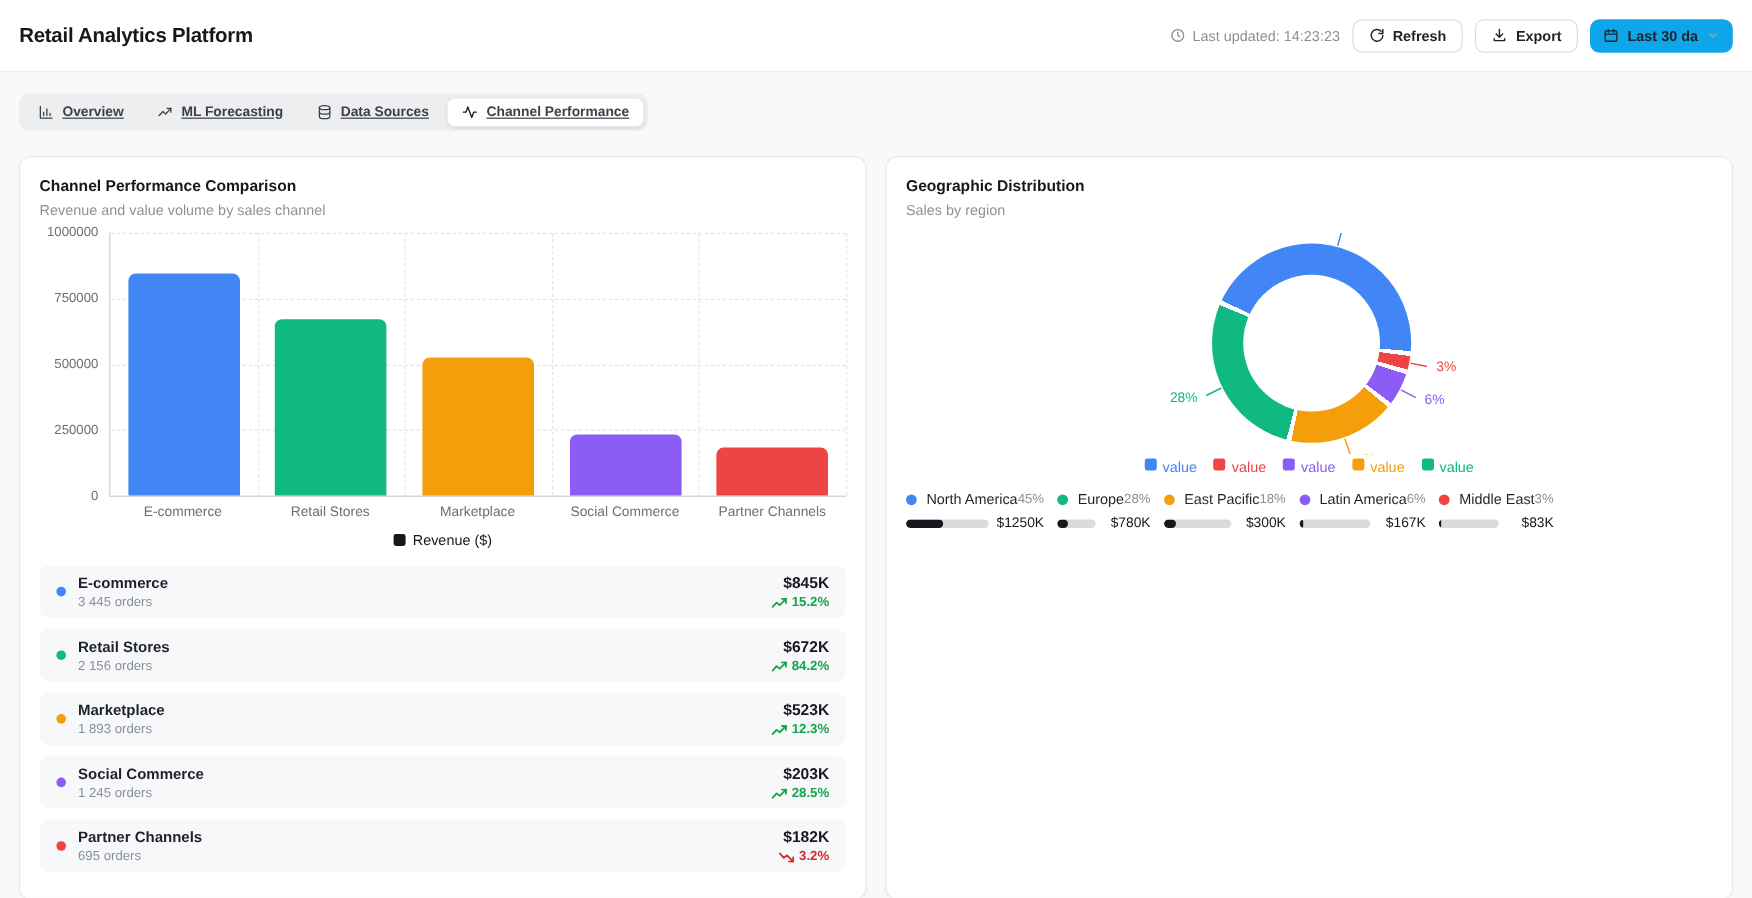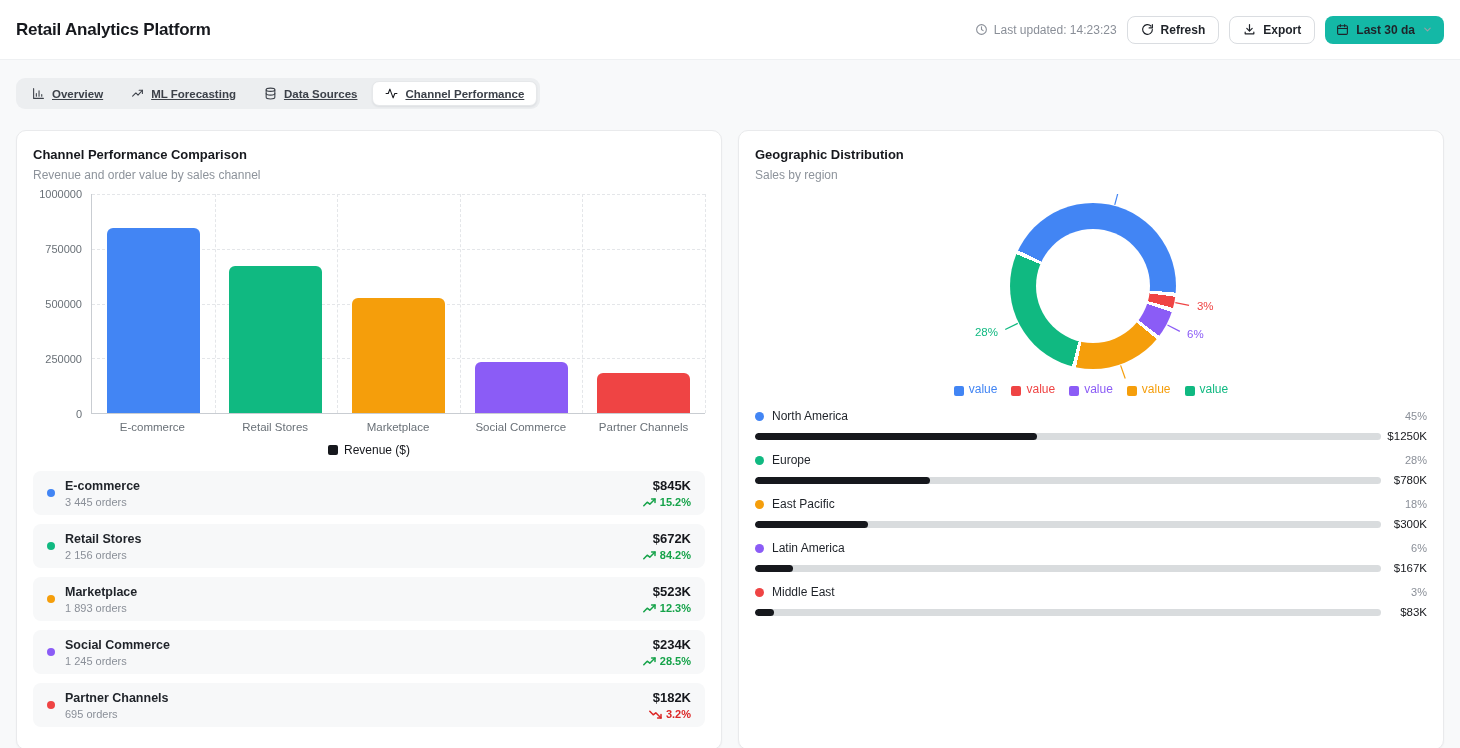--- a/index.html
+++ b/index.html
@@ -9,21 +9,21 @@
 
   
   .app-header { height:60px; background:#fff; border-bottom:1px solid #eef0f2;
     display:flex; align-items:center; justify-content:space-between; padding:0 16px; }
   .page-title { font-size:17px; font-weight:700; letter-spacing:-.2px; color:#16181d; }
   .header-right { display:flex; align-items:center; gap:10px; }
   .updated { display:flex; align-items:center; gap:6px; font-size:12px; color:#8a8f98; }
   .btn { display:flex; align-items:center; gap:7px; background:#fff; border:1px solid #dadde1;
     border-radius:8px; padding:6px 13px; font-size:12px; font-weight:600; color:#1f2329;
     font-family:inherit; cursor:pointer; }
-  .select { display:flex; align-items:center; gap:7px; background:#14b8a6; border:none;
+  .select { display:flex; align-items:center; gap:7px; background:#0ea5e9; border:none;
     border-radius:8px; padding:7px 11px; font-size:12px; font-weight:600; color:#1f2329; cursor:pointer; }
   .select .chev { color:#9aa0a6; }
 
   
   .tabbar-wrap { padding:18px 16px 0; }
   .tabbar { display:inline-flex; background:#eceef0; border-radius:9px; padding:3px; gap:2px; }
   .tab { display:flex; align-items:center; gap:7px; padding:5px 12px; border-radius:7px;
     font-size:11.5px; font-weight:600; color:#3c4149; cursor:pointer; border:1px solid transparent;text-decoration:underline; }
   .tab.active { background:#fff; border:1px solid #e6e8ea; box-shadow:0 1px 2px rgba(16,24,40,.07); }
 
@@ -63,24 +63,24 @@
   .ch-trend { margin-top:3px; font-size:11px; font-weight:600; display:flex; align-items:center;
     justify-content:flex-end; gap:4px; }
 
   
   .donut-area { position:relative; height:185px; margin-top:12px; overflow:hidden; }
   .donut { position:absolute; width:166px; height:166px; border-radius:50%; }
   .donut-hole { position:absolute; inset:26px; background:#fff; border-radius:50%; }
   .donut-label { position:absolute; font-size:11.5px; font-weight:400; white-space:nowrap; }
   .donut-overlay { position:absolute; left:0; top:0; }
   .donut-legend { display:flex; justify-content:center; align-items:center; gap:14px; margin-top:3px; font-size:12px; }
-  .donut-legend .item { display:flex; align-items:flex-end; gap:5px; }
-
-  
-  .region-list { margin-top:13px; display:flex; flex-direction:column; gap:11px; }
+  .donut-legend .item { display:flex; align-items:flex-start; gap:5px; }
+
+  
+  .region-list { margin-top:13px; display:flex; gap:11px; }
   .region-top { display:flex; align-items:center; justify-content:space-between; margin-bottom:7px; }
   .rg-left { display:flex; align-items:center; gap:8px; }
   .rg-dot { width:9px; height:9px; border-radius:50%; }
   .rg-name { font-size:12px; color:#1f2329; }
   .rg-pct { font-size:11px; color:#8a8f98; }
   .region-bar { display:flex; align-items:center; }
   .track { flex:1; height:7px; background:#d9dcde; border-radius:4px; overflow:hidden; }
   .fill { height:100%; background:#16181d; border-radius:4px; }
   .rg-amount { width:46px; text-align:right; font-size:11.5px; color:#16181d; }
 </style>
@@ -173,21 +173,21 @@
       </span>
       <span>Channel Performance</span>
     </div>
   </div>
 </div>
 
 <main class="main">
 
   <section class="card">
     <div class="card-title">Channel Performance Comparison</div>
-    <div class="card-subtitle">Revenue and order value by sales channel</div>
+    <div class="card-subtitle">Revenue and value volume by sales channel</div>
 
     <div class="barchart">
       <div class="yaxis" id="bar-yaxis">
           <div class="ylabel" style="top: 100%;">0</div>
           <div class="ylabel" style="top: 75%;">250000</div>
           <div class="ylabel" style="top: 50%;">500000</div>
           <div class="ylabel" style="top: 25%;">750000</div>
           <div class="ylabel" style="top: 0%;">1000000</div>
         </div>
       <div class="plot" id="bar-plot">
@@ -297,21 +297,21 @@
         </div>
         <div class="channel-row">
           <div class="ch-left">
             <span class="dot" style="background: rgb(139, 92, 246);"></span>
             <div>
               <div class="ch-name">Social Commerce</div>
               <div class="ch-orders">1 245 orders</div>
             </div>
           </div>
           <div class="ch-right">
-            <div class="ch-value">$234K</div>
+            <div class="ch-value">$203K</div>
             <div class="ch-trend" style="color: rgb(22, 163, 74);">
               <span>
                 <svg width="13" height="9" viewBox="0 0 13 9" fill="none" stroke="#16a34a" stroke-width="1.5" stroke-linecap="round" stroke-linejoin="round">
                   <polyline points="0.8,7.8 4.2,4.2 6.8,6.2 12,1"></polyline>
                   <polyline points="8.6,1 12,1 12,4.4"></polyline>
                 </svg>
               </span>
               <span>28.5%</span>
             </div>
           </div>

